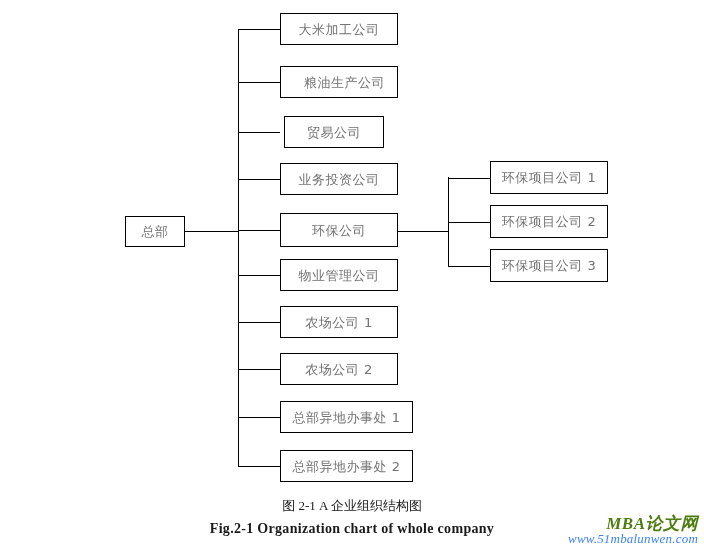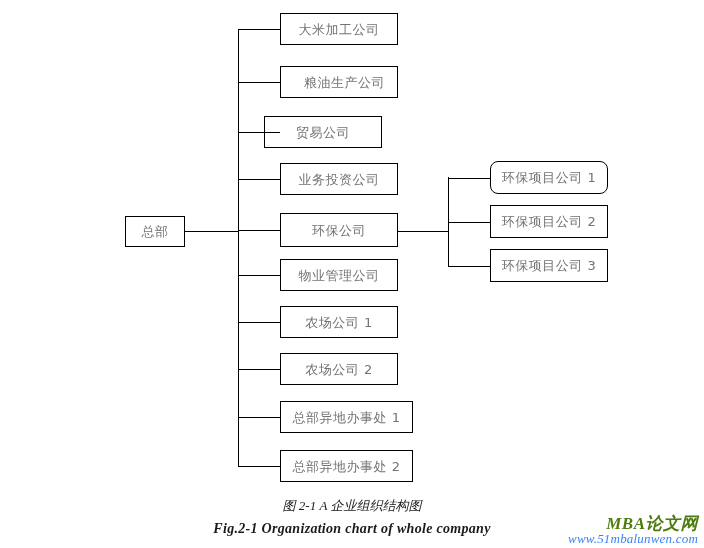--- a/index.html
+++ b/index.html
@@ -49,21 +49,20 @@
   .connector.h { height: 1px; }
   .connector.v { width: 1px; }
 
   .caption {
     position: absolute;
     left: 0;
     width: 704px;
     text-align: center;
     font-family: "Liberation Serif", "DejaVu Serif", serif;
     color: #1a1a1a;
-    font-style: italic;
   }
   #caption-cn {
     top: 497px;
     font-size: 13px;
   }
   #caption-en {
     top: 521px;
     font-size: 14px;
     font-weight: bold;
     letter-spacing: 0.3px;
@@ -104,21 +103,21 @@
     <div class="connector h" style="left: 185px; top: 231px; width: 53px;"></div>
     <div class="connector v" style="left: 238px; top: 29px; height: 438px;"></div>
     <div class="node" style="left: 280px; top: 13px; width: 118px; height: 32px;">
       <span class="node-label">大米加工公司</span>
     </div>
     <div class="connector h" style="left: 238px; top: 29px; width: 42px;"></div>
     <div class="node" style="left: 280px; top: 66px; width: 118px; height: 32px; padding-left: 11px;">
       <span class="node-label">粮油生产公司</span>
     </div>
     <div class="connector h" style="left: 238px; top: 82px; width: 42px;"></div>
-    <div class="node" style="left: 264px; top: 116px; width: 118px; height: 32px;">
+    <div class="node" style="left: 284px; top: 116px; width: 100px; height: 32px;">
       <span class="node-label">贸易公司</span>
     </div>
     <div class="connector h" style="left: 238px; top: 132px; width: 42px;"></div>
     <div class="node" style="left: 280px; top: 163px; width: 118px; height: 32px;">
       <span class="node-label">业务投资公司</span>
     </div>
     <div class="connector h" style="left: 238px; top: 179px; width: 42px;"></div>
     <div class="node" style="left: 280px; top: 213px; width: 118px; height: 34px;">
       <span class="node-label">环保公司</span>
     </div>
@@ -138,21 +137,21 @@
     <div class="node" style="left: 280px; top: 401px; width: 133px; height: 32px;">
       <span class="node-label">总部异地办事处 1</span>
     </div>
     <div class="connector h" style="left: 238px; top: 417px; width: 42px;"></div>
     <div class="node" style="left: 280px; top: 450px; width: 133px; height: 32px;">
       <span class="node-label">总部异地办事处 2</span>
     </div>
     <div class="connector h" style="left: 238px; top: 466px; width: 42px;"></div>
     <div class="connector h" style="left: 398px; top: 231px; width: 50px;"></div>
     <div class="connector v" style="left: 448px; top: 177px; height: 89px;"></div>
-    <div class="node" style="left: 490px; top: 161px; width: 118px; height: 33px; border-radius: 8px;">
+    <div class="node" style="left: 490px; top: 161px; width: 118px; height: 33px;">
       <span class="node-label">环保项目公司 1</span>
     </div>
     <div class="connector h" style="left: 448px; top: 178px; width: 42px;"></div>
     <div class="node" style="left: 490px; top: 205px; width: 118px; height: 33px;">
       <span class="node-label">环保项目公司 2</span>
     </div>
     <div class="connector h" style="left: 448px; top: 222px; width: 42px;"></div>
     <div class="node" style="left: 490px; top: 249px; width: 118px; height: 33px;">
       <span class="node-label">环保项目公司 3</span>
     </div>

